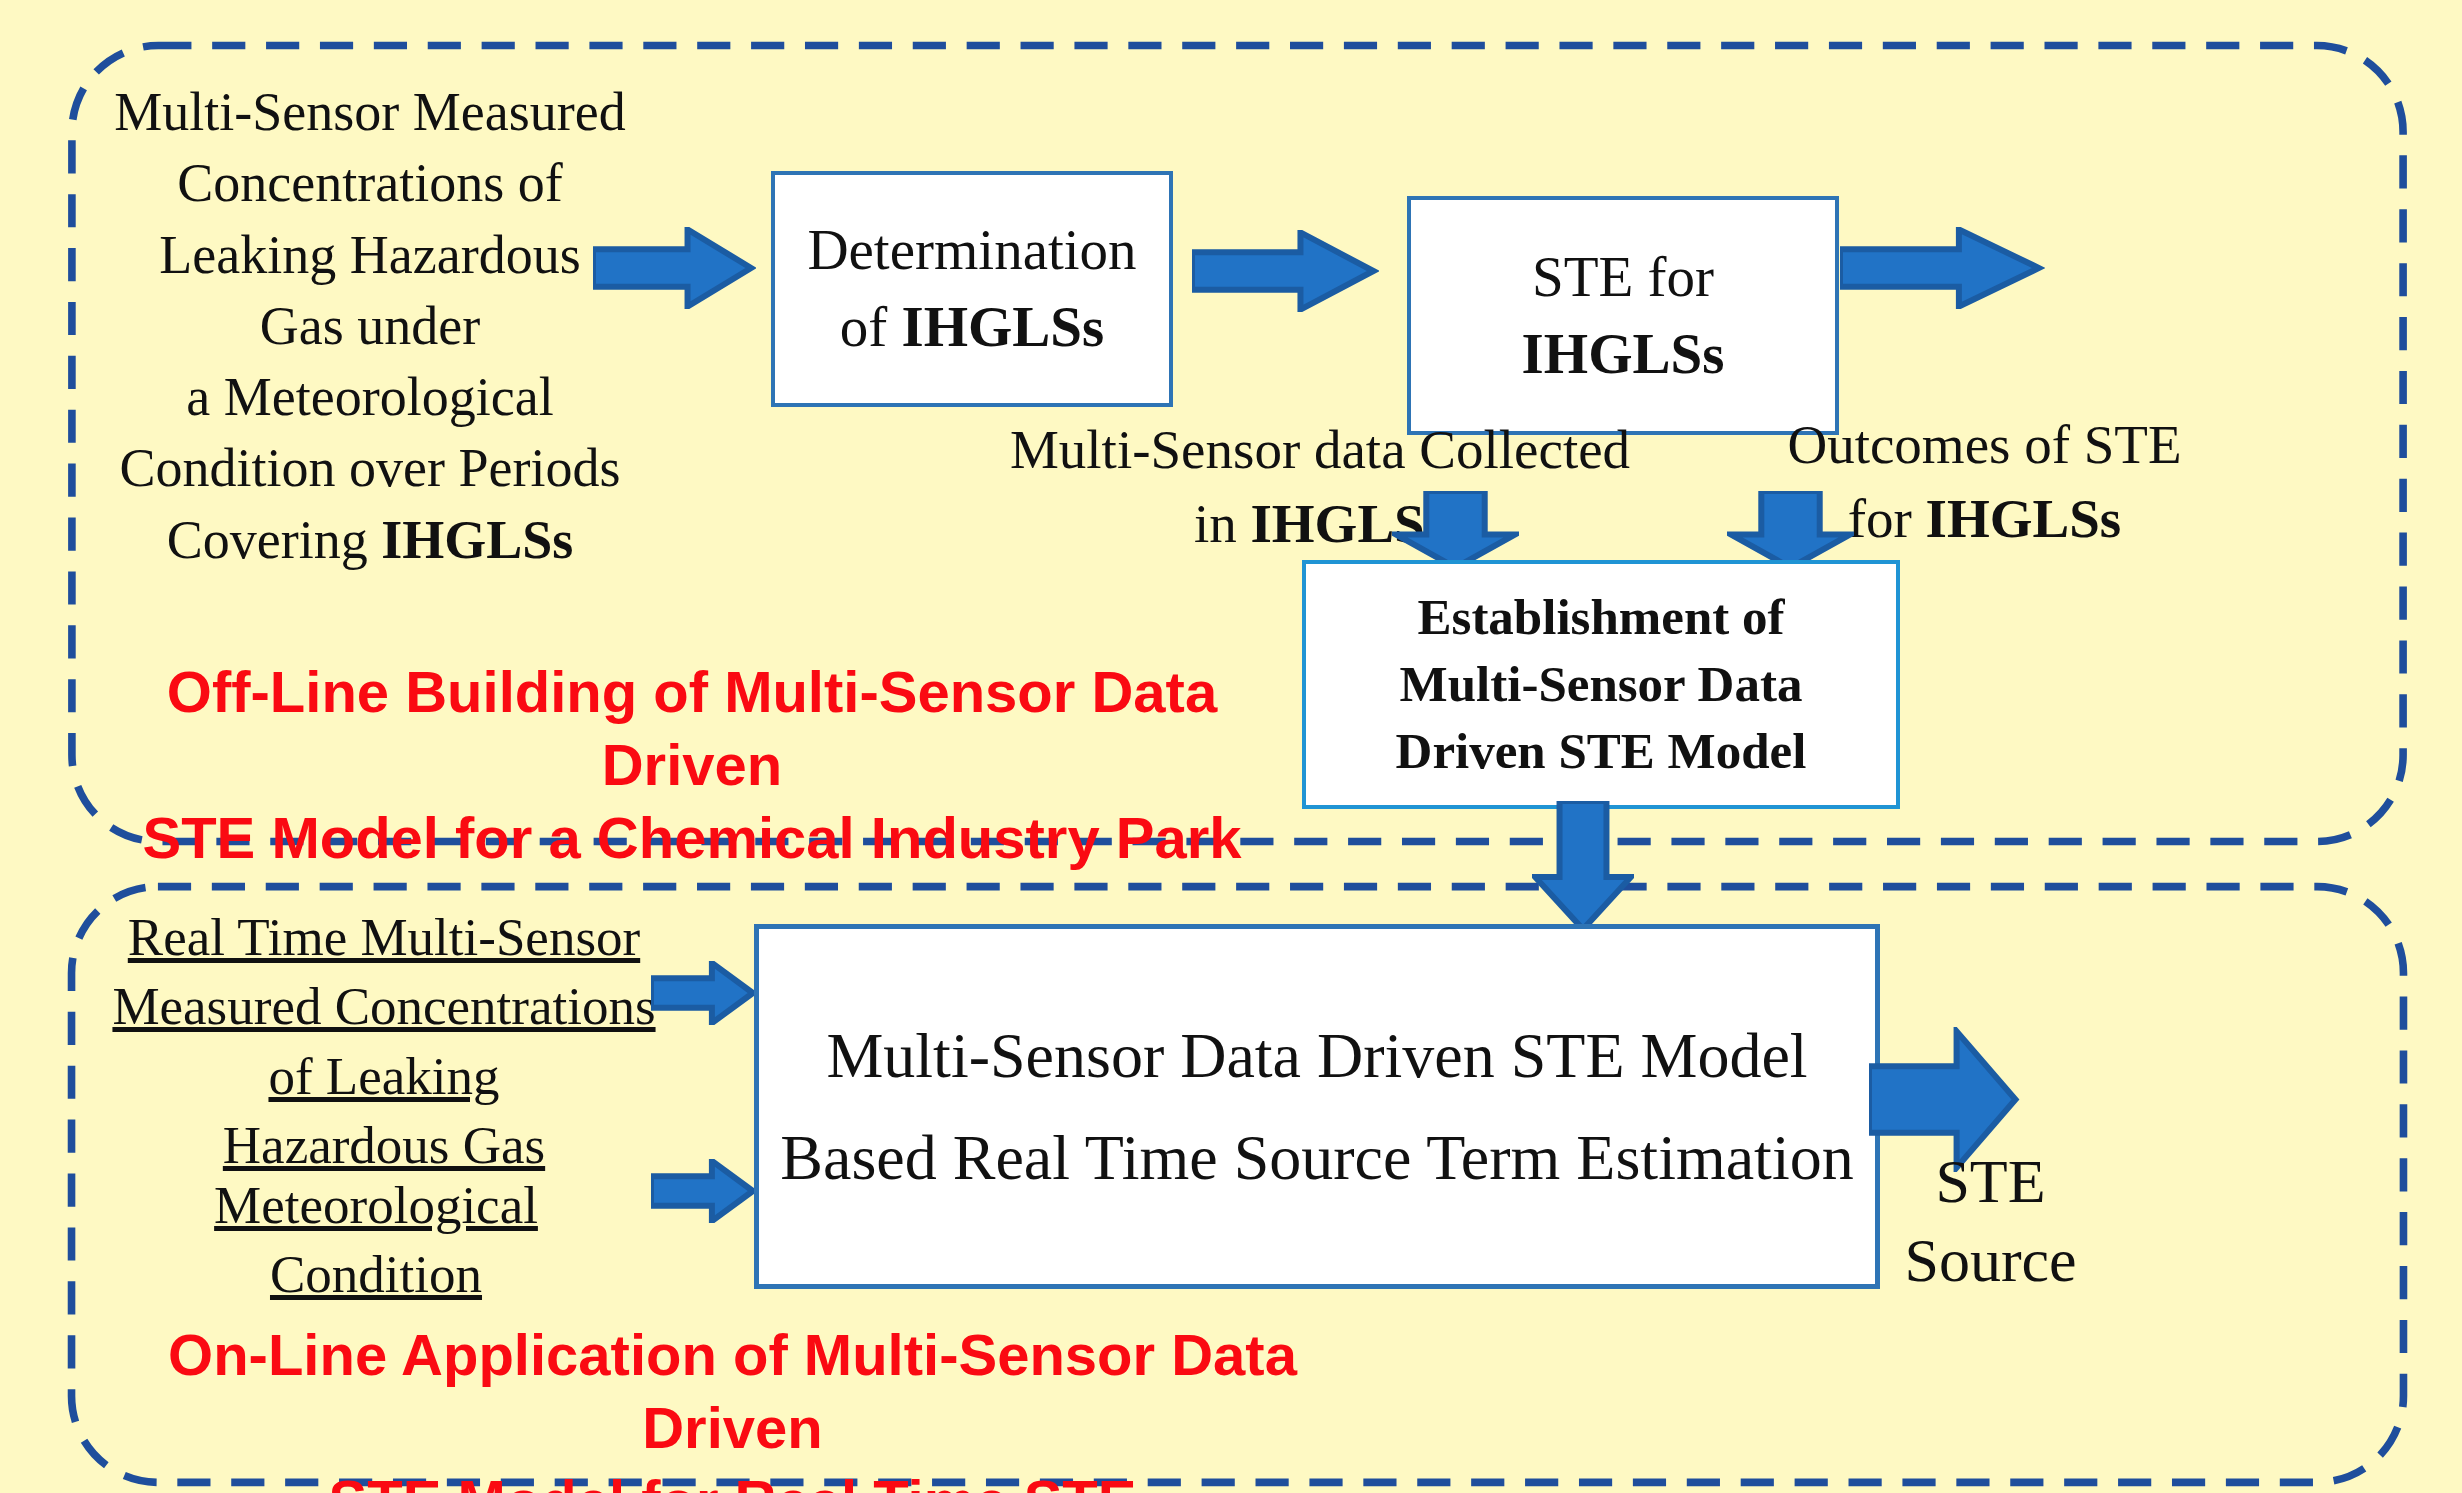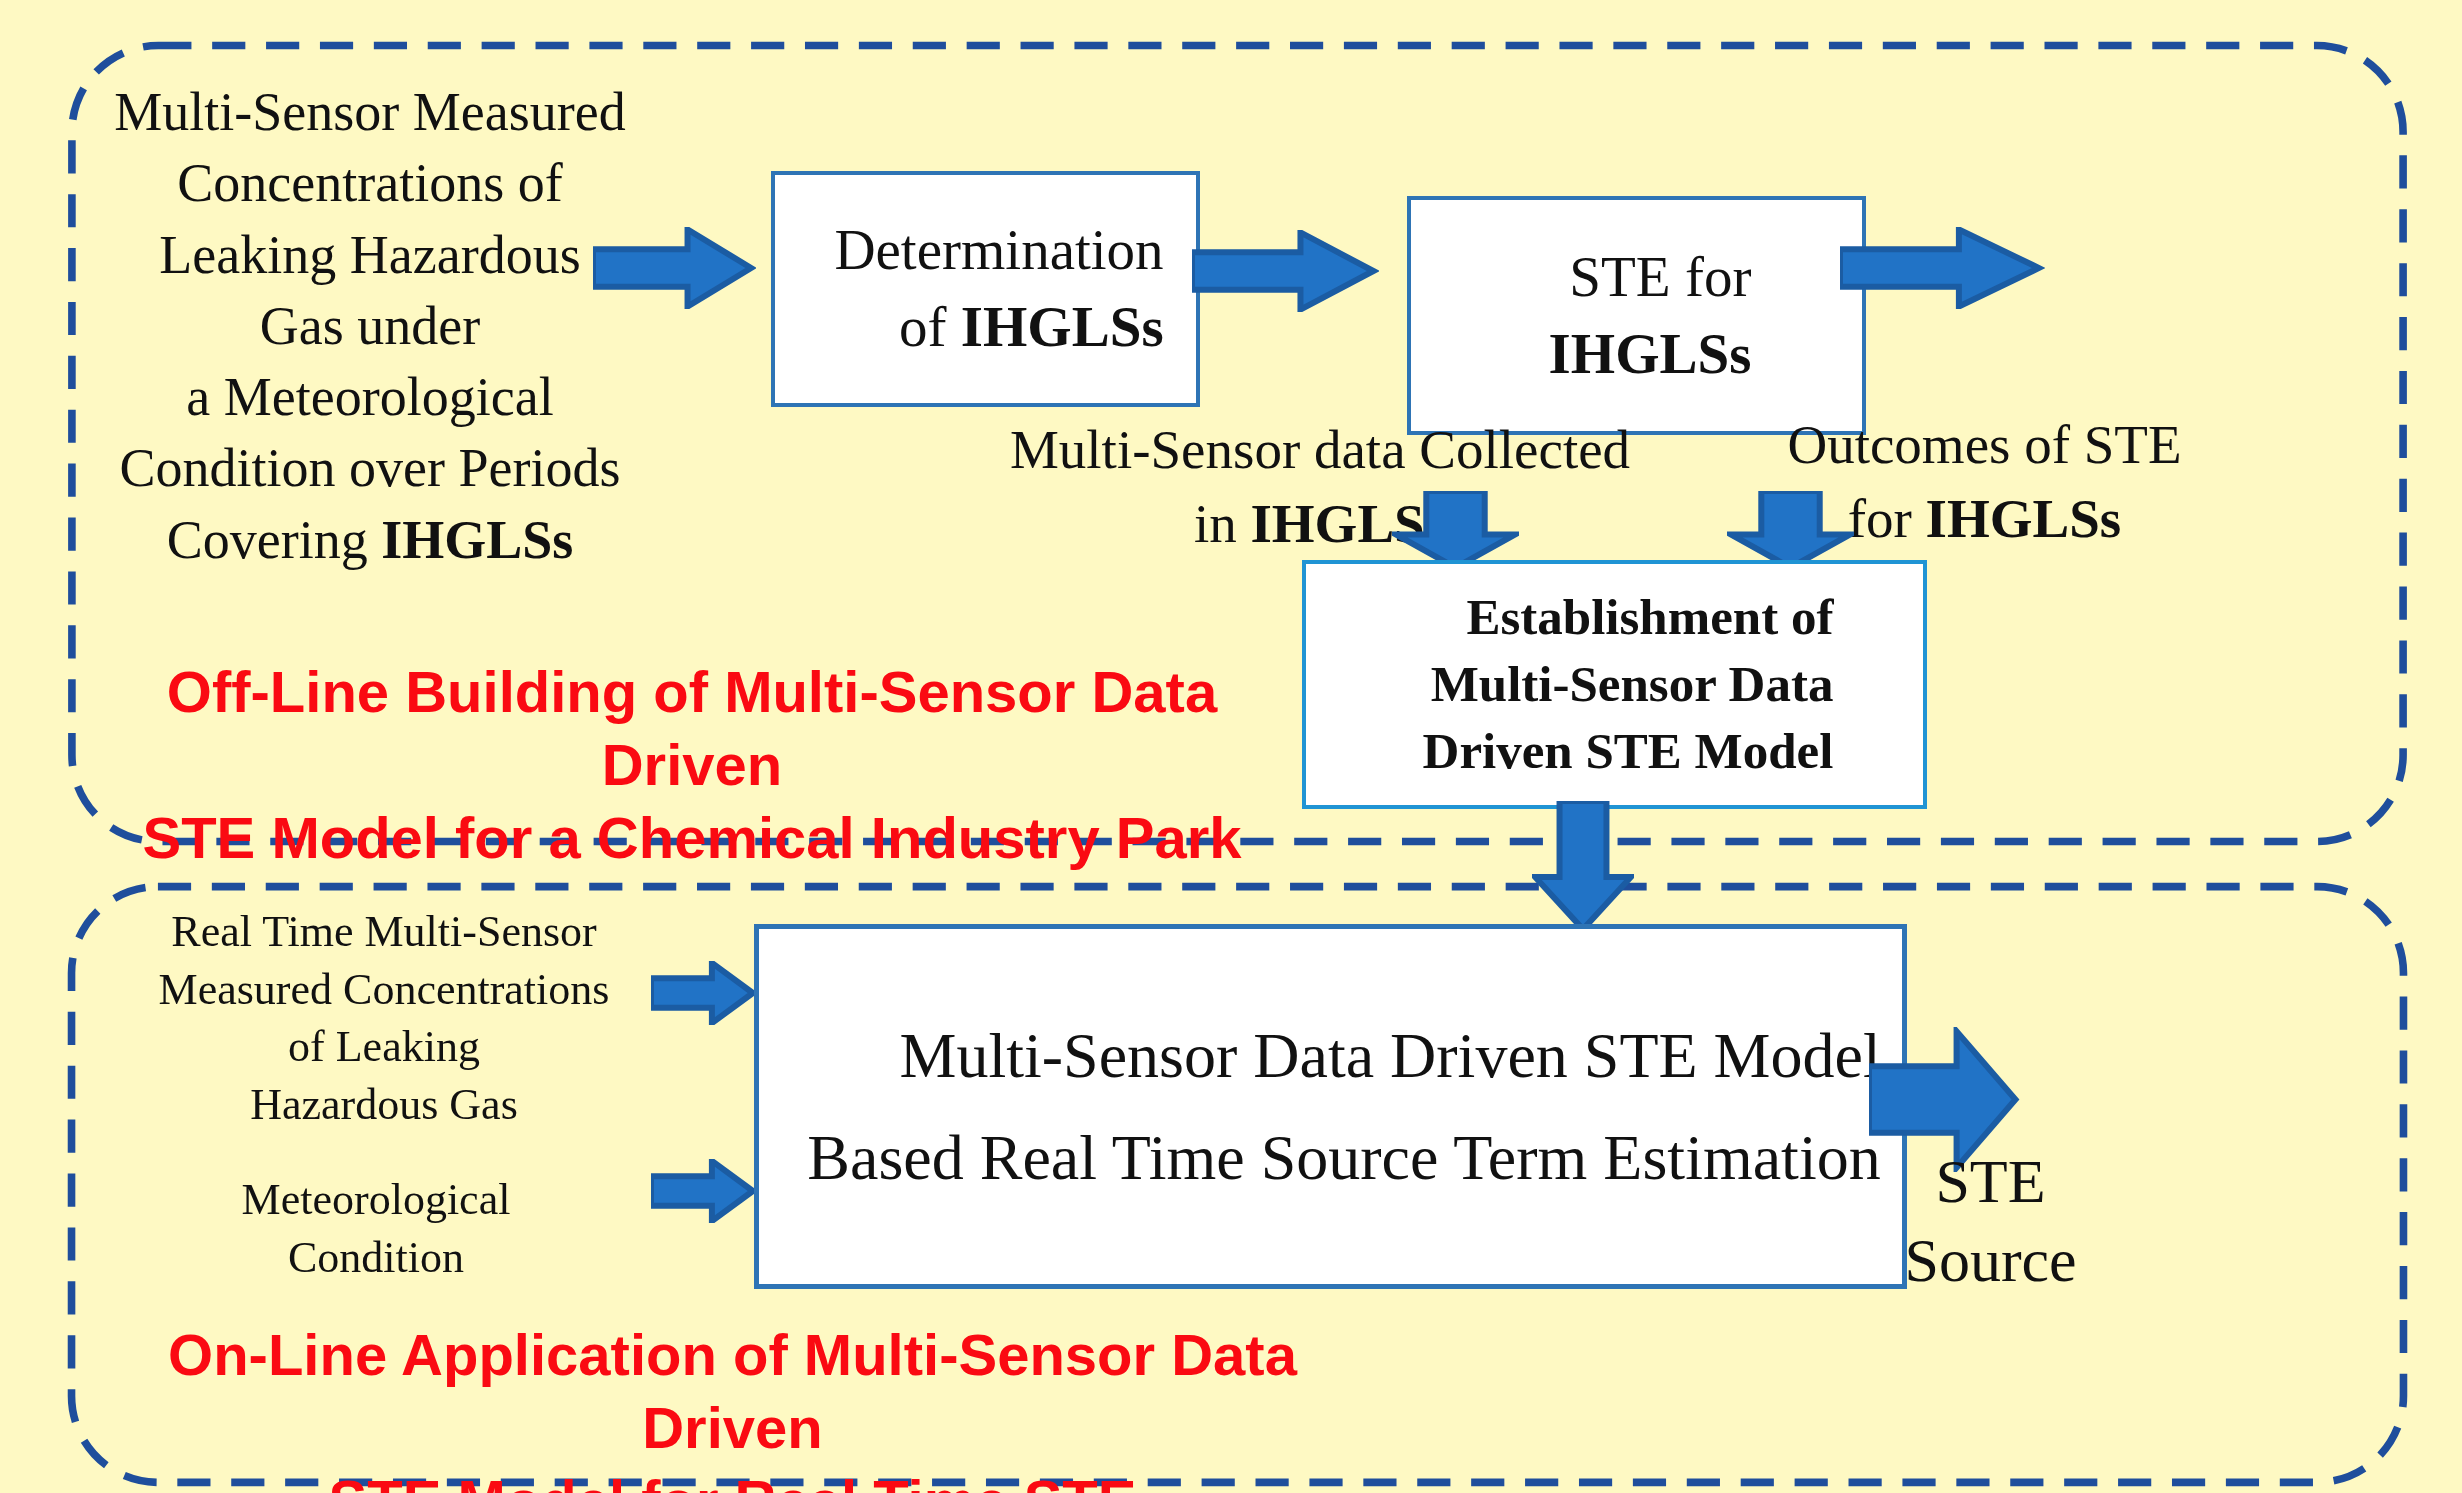--- a/index.html
+++ b/index.html
@@ -4,23 +4,23 @@
 <style>
   html,body{margin:0;padding:0;background:#ffffff;}
   .canvas{position:relative;width:2462px;height:1494px;background:#fef9c3;overflow:hidden;
           font-family:"Liberation Serif","DejaVu Serif",serif;color:#111111;}
   svg.region{position:absolute;overflow:visible;}
   svg.region rect{fill:none;stroke:#1f4e9c;stroke-width:11;stroke-dasharray:48 30;}
   svg.arrow-svg{position:absolute;}
   svg.arrow-svg polygon{fill:#2173c6;stroke:#1b5ca3;stroke-width:6;stroke-linejoin:miter;vector-effect:non-scaling-stroke;}
   .txt{position:absolute;text-align:center;}
   .serif-78{font-size:54px;line-height:1.32;}
-  .serif-76{font-size:44px;line-height:1.31;}
+  .serif-76{font-size:53px;line-height:1.31;text-decoration:underline;}
   .serif-80{font-size:55px;line-height:1.35;}
-  .box{position:absolute;background:#ffffff;display:flex;align-items:center;justify-content:center;text-align:right;padding-left:27px;}
+  .box{position:absolute;background:#ffffff;display:flex;align-items:center;justify-content:center;text-align:center;}
   .box.std{border:4.8px solid #2e74b5;}
   .box.big{border:5.5px solid #2e74b5;}
   .box.light{border:4.8px solid #2094d4;}
   .det-text{font-size:57px;line-height:1.35;}
   .est-text{font-size:51px;line-height:1.32;}
   .big-text{font-size:64px;line-height:1.58;}
   .outcome-text{font-size:62px;line-height:1.28;}
   .red-label{position:absolute;text-align:center;color:#fa0a12;
              font-family:"Liberation Sans","DejaVu Sans",sans-serif;
              font-weight:700;font-size:58px;line-height:1.26;}

